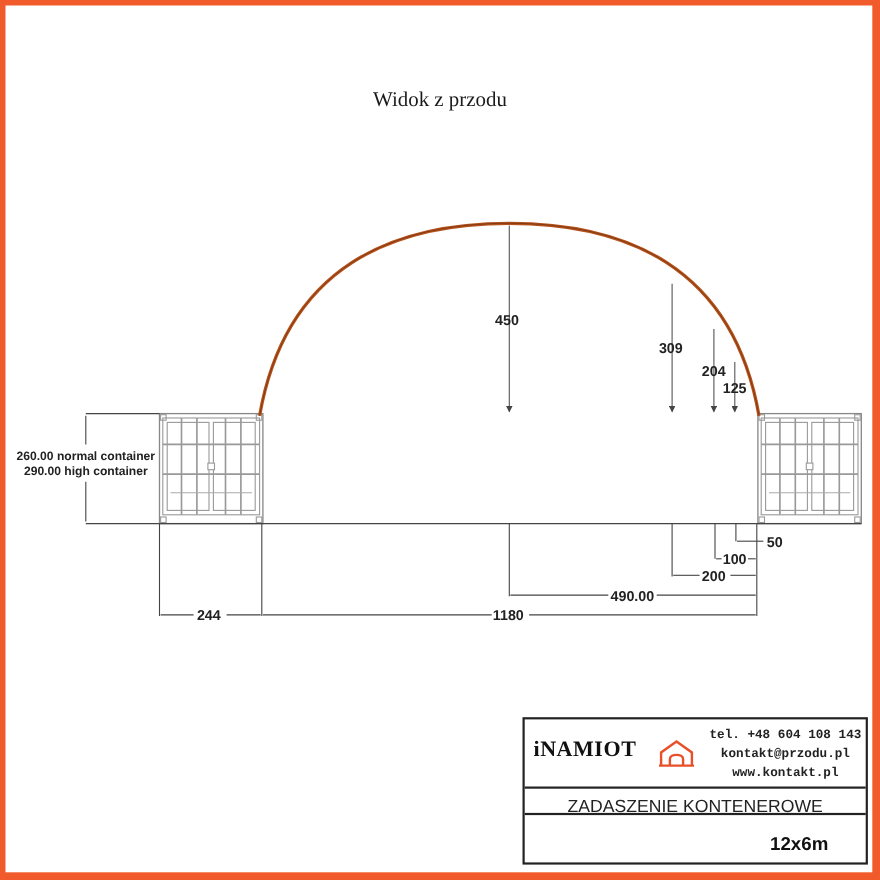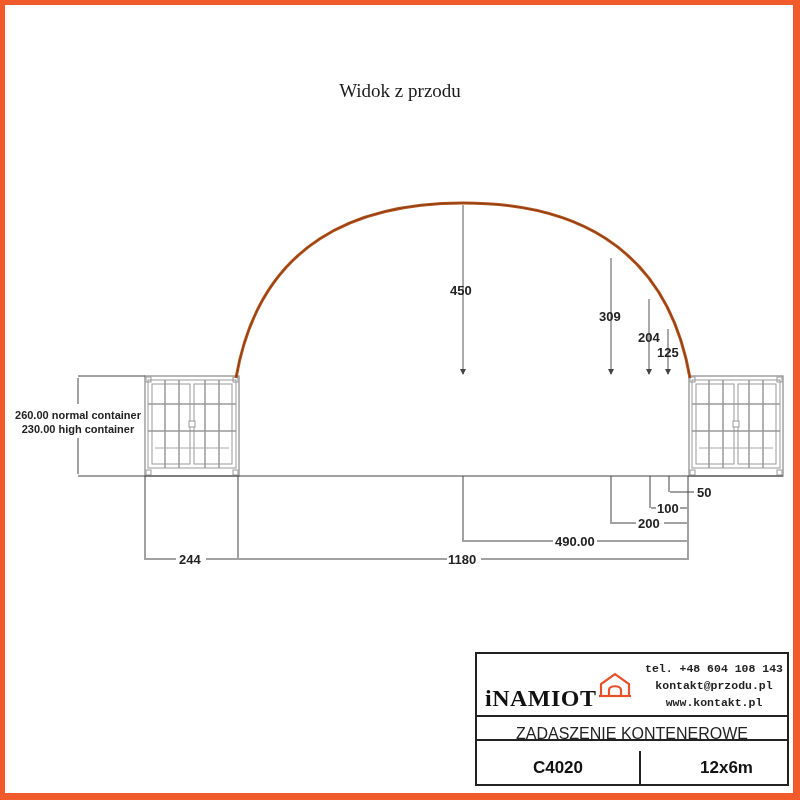--- a/index.html
+++ b/index.html
@@ -22,21 +22,21 @@
     .tb {
       position: absolute; left: 475px; top: 652px; width: 314px; height: 134px;
       border: 2px solid #222; background: #fff; box-sizing: border-box;
     }
     .tb-row1 { position: absolute; left: 0; top: 0; width: 100%; height: 63px; border-bottom: 2px solid #222; box-sizing: border-box; }
     .tb-row2 { position: absolute; left: 0; top: 63px; width: 100%; height: 24px; border-bottom: 2px solid #222; box-sizing: border-box; text-align: center; line-height: 34px; font-size: 16px; color: #222; }
     .tb-row3 { position: absolute; left: 0; top: 97px; width: 100%; height: 33px; }
     .tb-cell { position: absolute; top: 0; height: 33px; line-height: 33px; text-align: center; font-weight: bold; font-size: 17px; color: #111; }
     .tb-c1 { left: 0; width: 164px; border-right: 2px solid #222; box-sizing: border-box; }
     .tb-c2 { left: 164px; width: 171px; }
-    .logo { position: absolute; left: 8px; top: 31px; font-family: "Liberation Serif", serif; font-weight: bold; font-size: 24px; color: #111; letter-spacing: 0.5px; text-align: right; }
+    .logo { position: absolute; left: 8px; top: 16px; font-family: "Liberation Serif", serif; font-weight: bold; font-size: 20px; color: #111; letter-spacing: 0.5px; text-align: right; }
     .logo-icon { position: absolute; left: 122px; top: 18px; }
     .contact { position: absolute; left: 166px; top: 6px; width: 142px; text-align: center; font-family: Liberation Mono, monospace; font-weight: bold; font-size: 11.5px; line-height: 17px; color: #222; }
   </style>
 </head>
 <body>
 
 <div class="page"></div>
 
 <div class="title">Widok z przodu</div>
 
@@ -119,35 +119,34 @@
   <line x1="651" y1="508" x2="656" y2="508" stroke="#444" stroke-width="1"></line>
   <line x1="680" y1="508" x2="687" y2="508" stroke="#444" stroke-width="1"></line>
   <text class="dimtxt" x="657" y="513">100</text>
 
   <line x1="670" y1="492" x2="694" y2="492" stroke="#444" stroke-width="1"></line>
   <text class="dimtxt" x="697" y="497">50</text>
 </svg>
 
 <div class="note" style="left:12px; top:408px; width:132px;">
   <div>260.00 normal container</div>
-  <div>230.00 high container</div>
+  <div>290.00 high container</div>
 </div>
 
 <div class="tb">
   <div class="tb-row1">
     <div class="logo">iNAMIOT</div>
     <svg class="logo-icon" width="32" height="26" viewBox="0 0 32 26">
       <path d="M2,24 L2,12 L16,2 L30,12 L30,24" fill="none" stroke="#e8502a" stroke-width="2.2"></path>
       <path d="M10,24 L10,18 C10,13 22,13 22,18 L22,24" fill="none" stroke="#e8502a" stroke-width="2.2"></path>
       <line x1="0" y1="24" x2="32" y2="24" stroke="#e8502a" stroke-width="2.2"></line>
     </svg>
     <div class="contact">
       <div>tel. +48 604 108 143</div>
       <div>kontakt@przodu.pl</div>
       <div>www.kontakt.pl</div>
     </div>
   </div>
   <div class="tb-row2">ZADASZENIE KONTENEROWE</div>
   <div class="tb-row3">
-    <div class="tb-cell tb-c1">C4020</div>
     <div class="tb-cell tb-c2">12x6m</div>
   </div>
 </div>
 
 </body></html>

